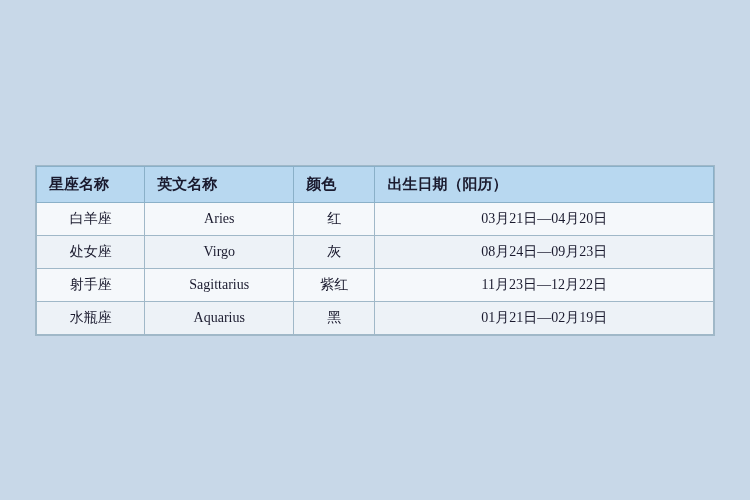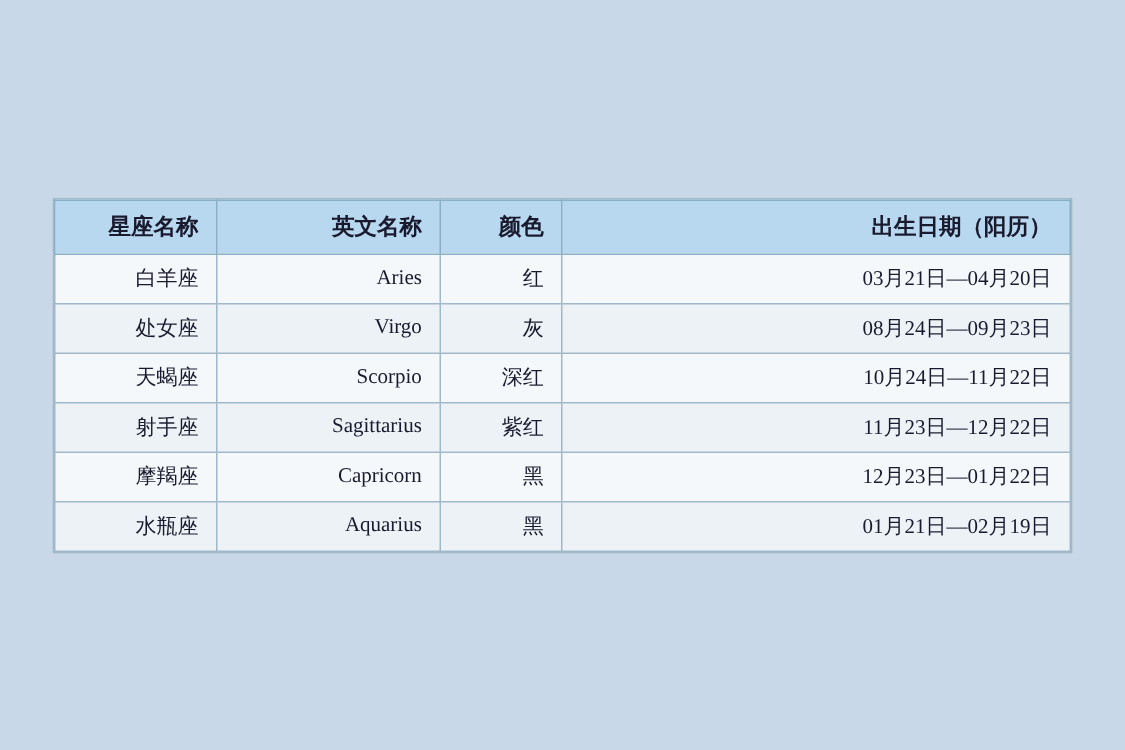--- a/index.html
+++ b/index.html
@@ -26,30 +26,30 @@
 
     table {
       width: 100%;
       border-collapse: collapse;
     }
 
     thead tr th {
       background-color: #b8d8f0;
       border: 1px solid #8ab0c8;
       padding: 8px 12px;
-      text-align: right;
+      text-align: left;
       font-weight: bold;
       font-size: 15px;
       color: #1a1a2e;
     }
 
     tbody tr td {
       border: 1px solid #a0b8c8;
       padding: 7px 12px;
-      text-align: right;
+      text-align: center;
       font-size: 14px;
       color: #1a1a2e;
       background-color: #f5f8fb;
     }
 
     tbody tr:nth-child(even) td {
       background-color: #edf2f7;
     }
 
     .col-chinese { width: 16%; }
@@ -77,36 +77,24 @@
           <td>红</td>
           <td>03月21日—04月20日</td>
         </tr>
         <tr>
           <td>处女座</td>
           <td>Virgo</td>
           <td>灰</td>
           <td>08月24日—09月23日</td>
         </tr>
         <tr>
-          <td>天蝎座</td>
-          <td>Scorpio</td>
-          <td>深红</td>
-          <td>10月24日—11月22日</td>
-        </tr>
-        <tr>
           <td>射手座</td>
           <td>Sagittarius</td>
           <td>紫红</td>
           <td>11月23日—12月22日</td>
-        </tr>
-        <tr>
-          <td>摩羯座</td>
-          <td>Capricorn</td>
-          <td>黑</td>
-          <td>12月23日—01月22日</td>
         </tr>
         <tr>
           <td>水瓶座</td>
           <td>Aquarius</td>
           <td>黑</td>
           <td>01月21日—02月19日</td>
         </tr>
       </tbody>
   </table>
 </div>

